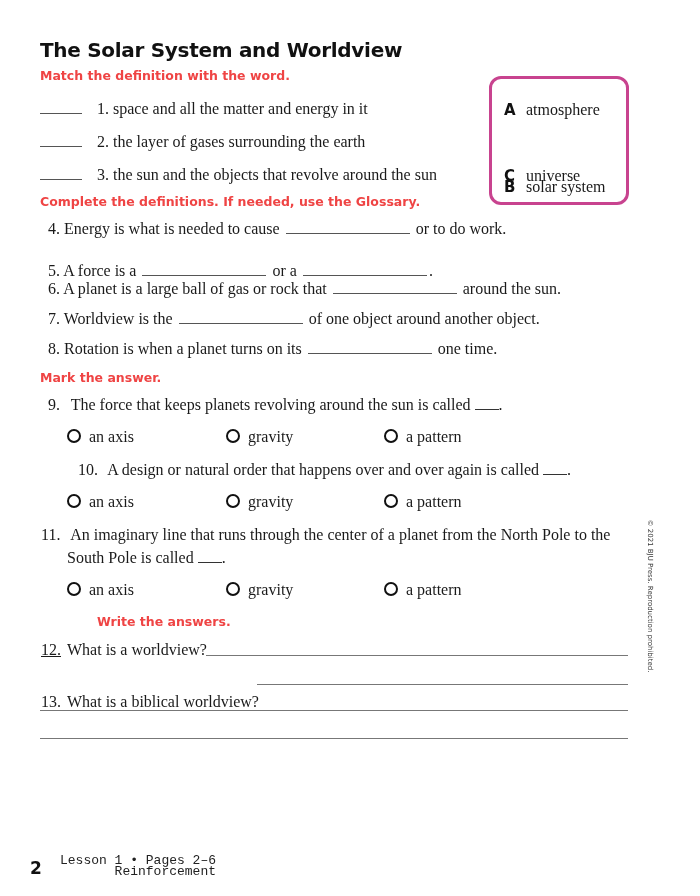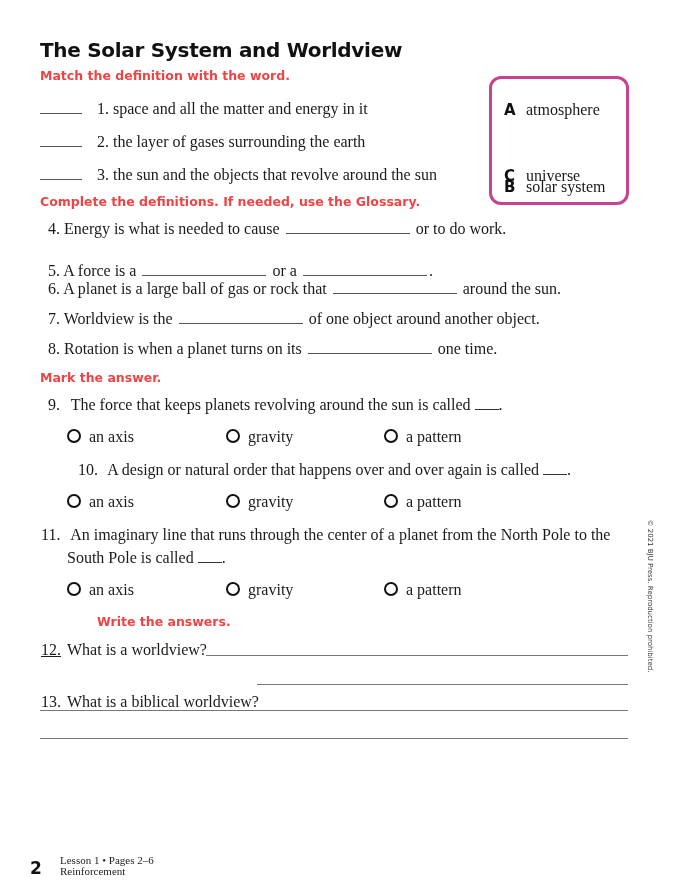--- a/index.html
+++ b/index.html
@@ -17,21 +17,21 @@
   .fill { left: 48px; white-space: nowrap; }
   .line-blank { display: inline-block; width: 124px; border-bottom: 1px solid #555; height: 1px; vertical-align: baseline; margin: 0 2px; }
   .small-blank { display: inline-block; width: 24px; border-bottom: 1px solid #333; }
   .q { left: 48px; white-space: nowrap; }
   .q .n { display: inline-block; width: 19px; }
   .opt { position: absolute; white-space: nowrap; }
   .radio { display: inline-block; width: 10px; height: 10px; border: 2px solid #111; border-radius: 50%; vertical-align: -1px; margin-right: 8px; }
   .write-line { border-bottom: 1px solid #777; }
   .copyright { left: 560px; top: 592px; transform: rotate(90deg); transform-origin: center; font-family: "DejaVu Sans", sans-serif; font-size: 7px; color: #333; white-space: nowrap; width: 180px; text-align: center; }
   .pagenum { left: 30px; top: 858px; font-family: "DejaVu Sans", sans-serif; font-weight: bold; font-size: 17px; color: #111; }
-  .footer { left: 60px; top: 855px; font-family: Liberation Serif, serif; font-size: 11px; line-height: 11px; color: #222; }
+  .footer { left: 60px; top: 855px; font-family: Liberation Mono, monospace; font-size: 13px; line-height: 11px; color: #222; text-align: right; }
 </style>
 </head>
 <body>
 
 <div class="abs title">The Solar System and Worldview</div>
 
 <div class="abs instr" style="left:40px; top:68px;">Match the definition with the word.</div>
 
 <div class="abs match-row serif" style="top:100px;">
   <span class="blank-short"></span>

